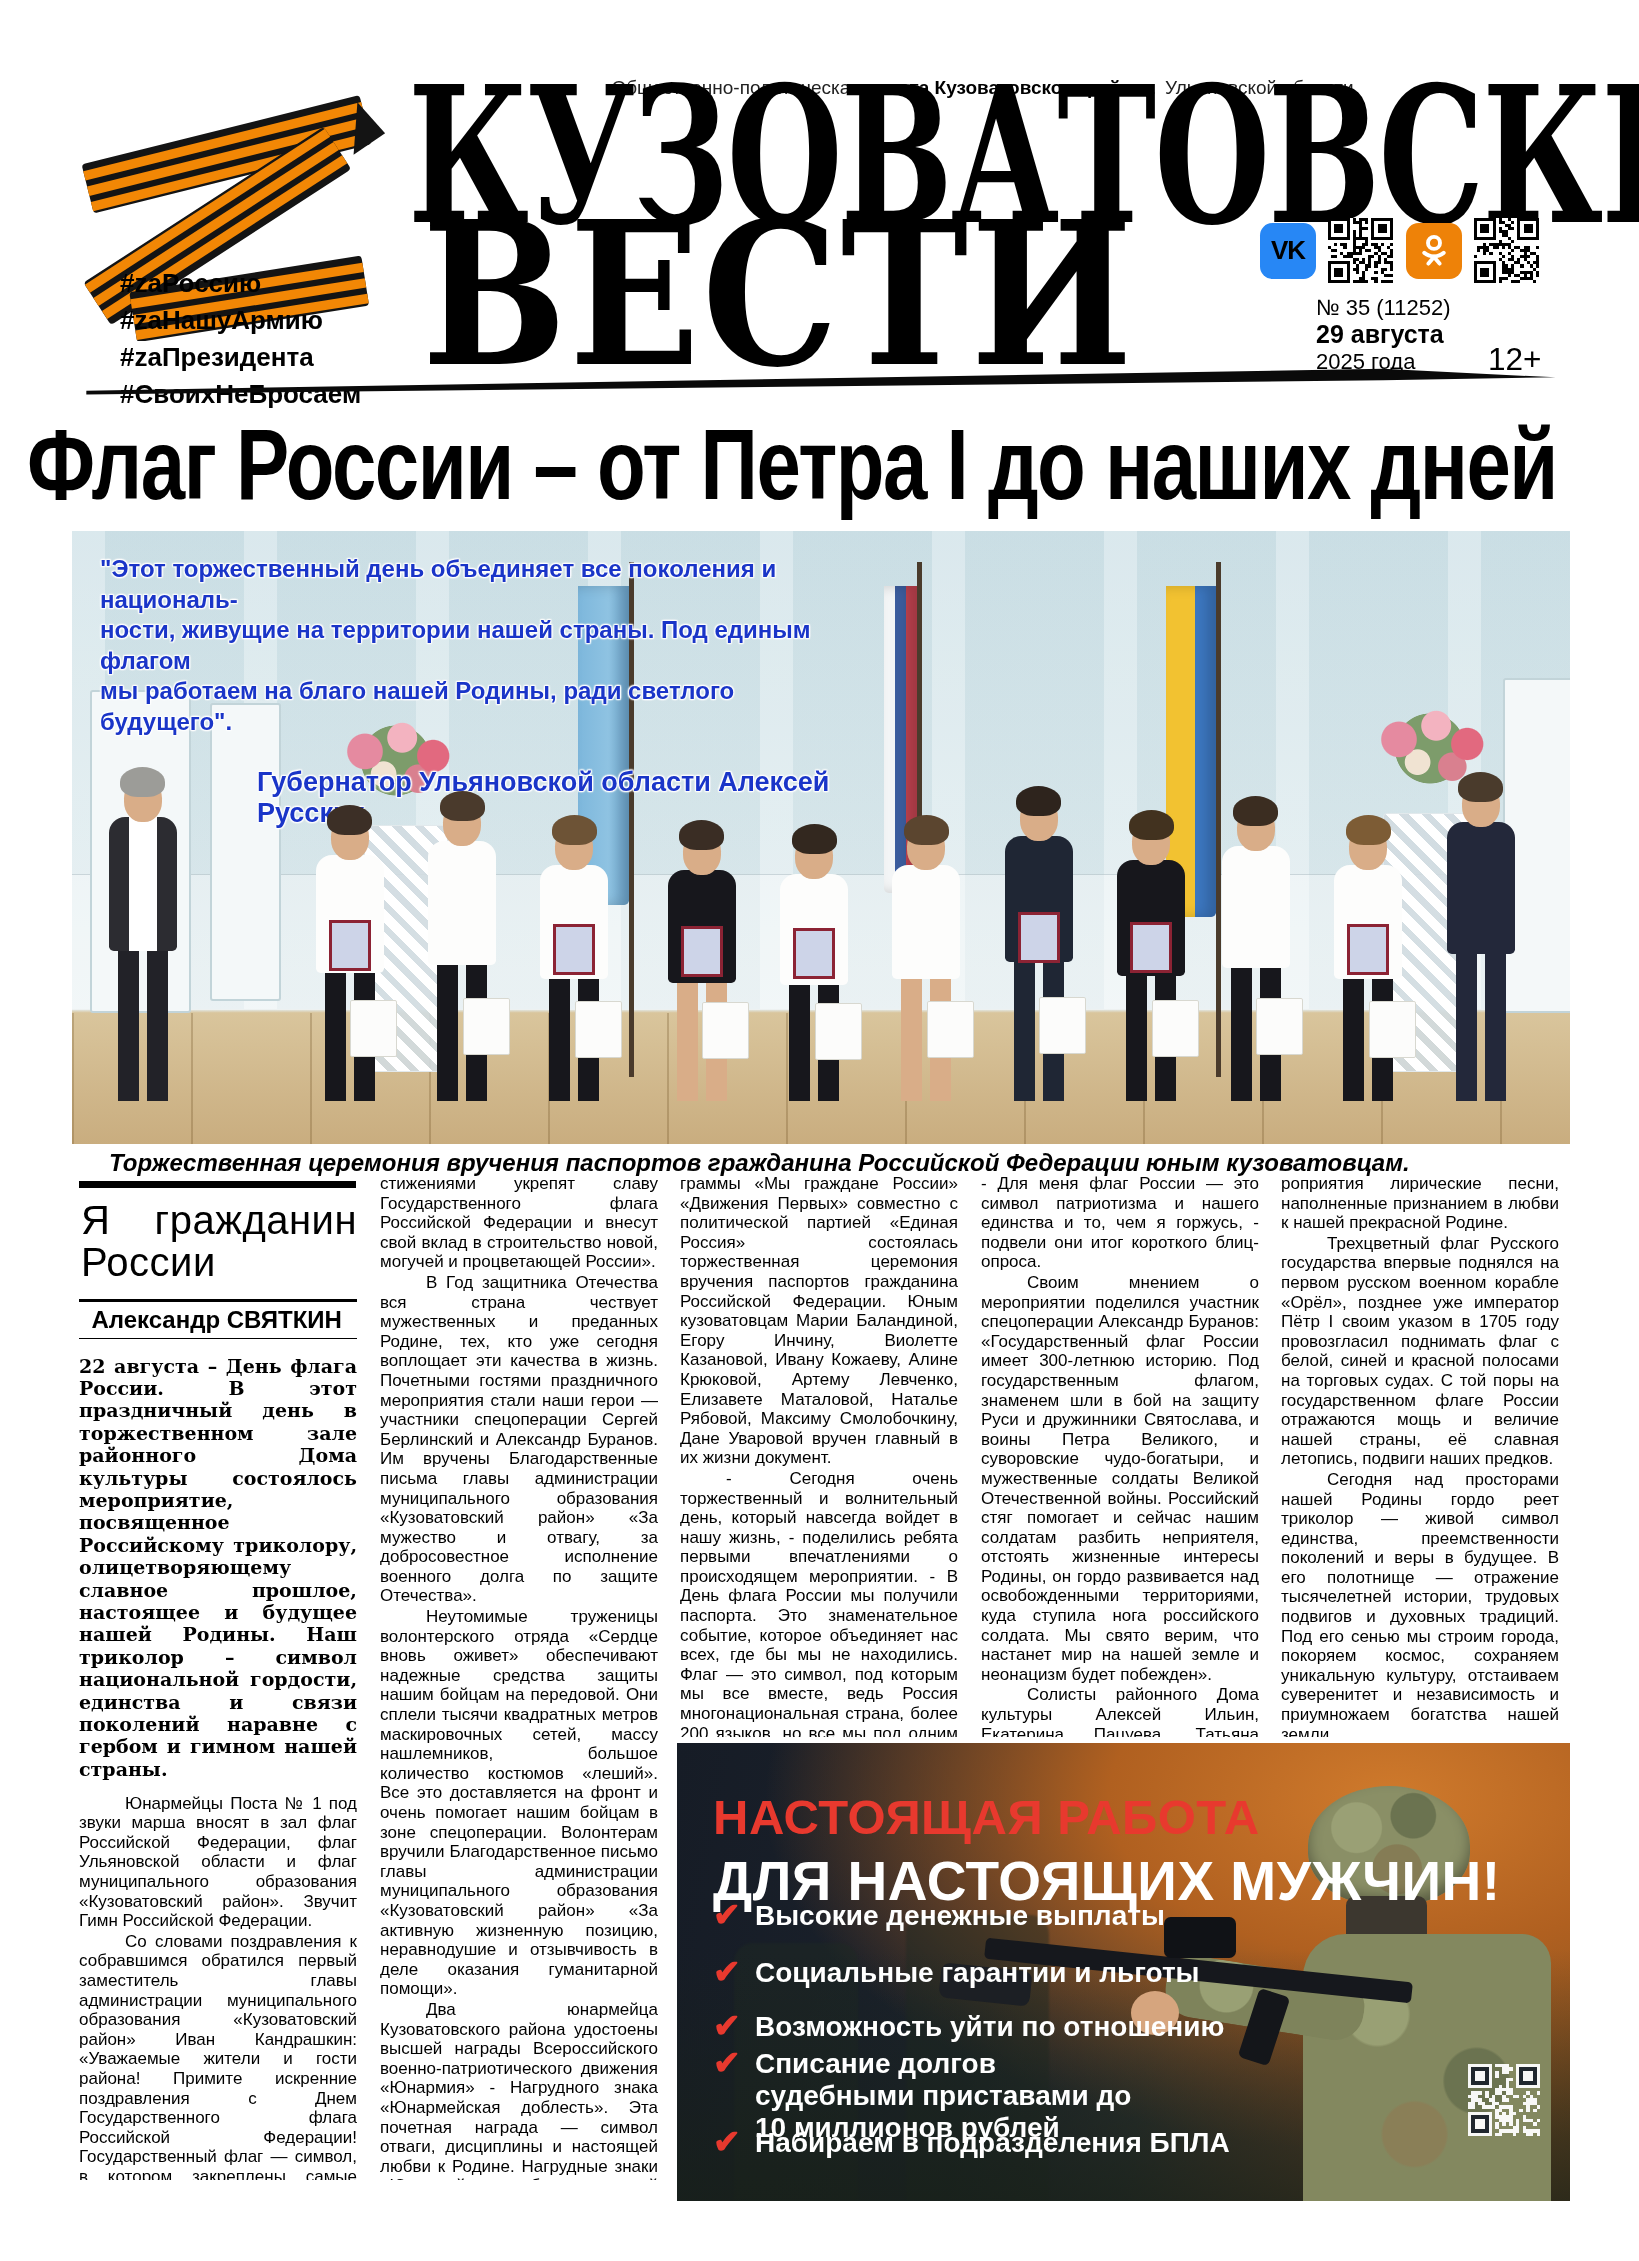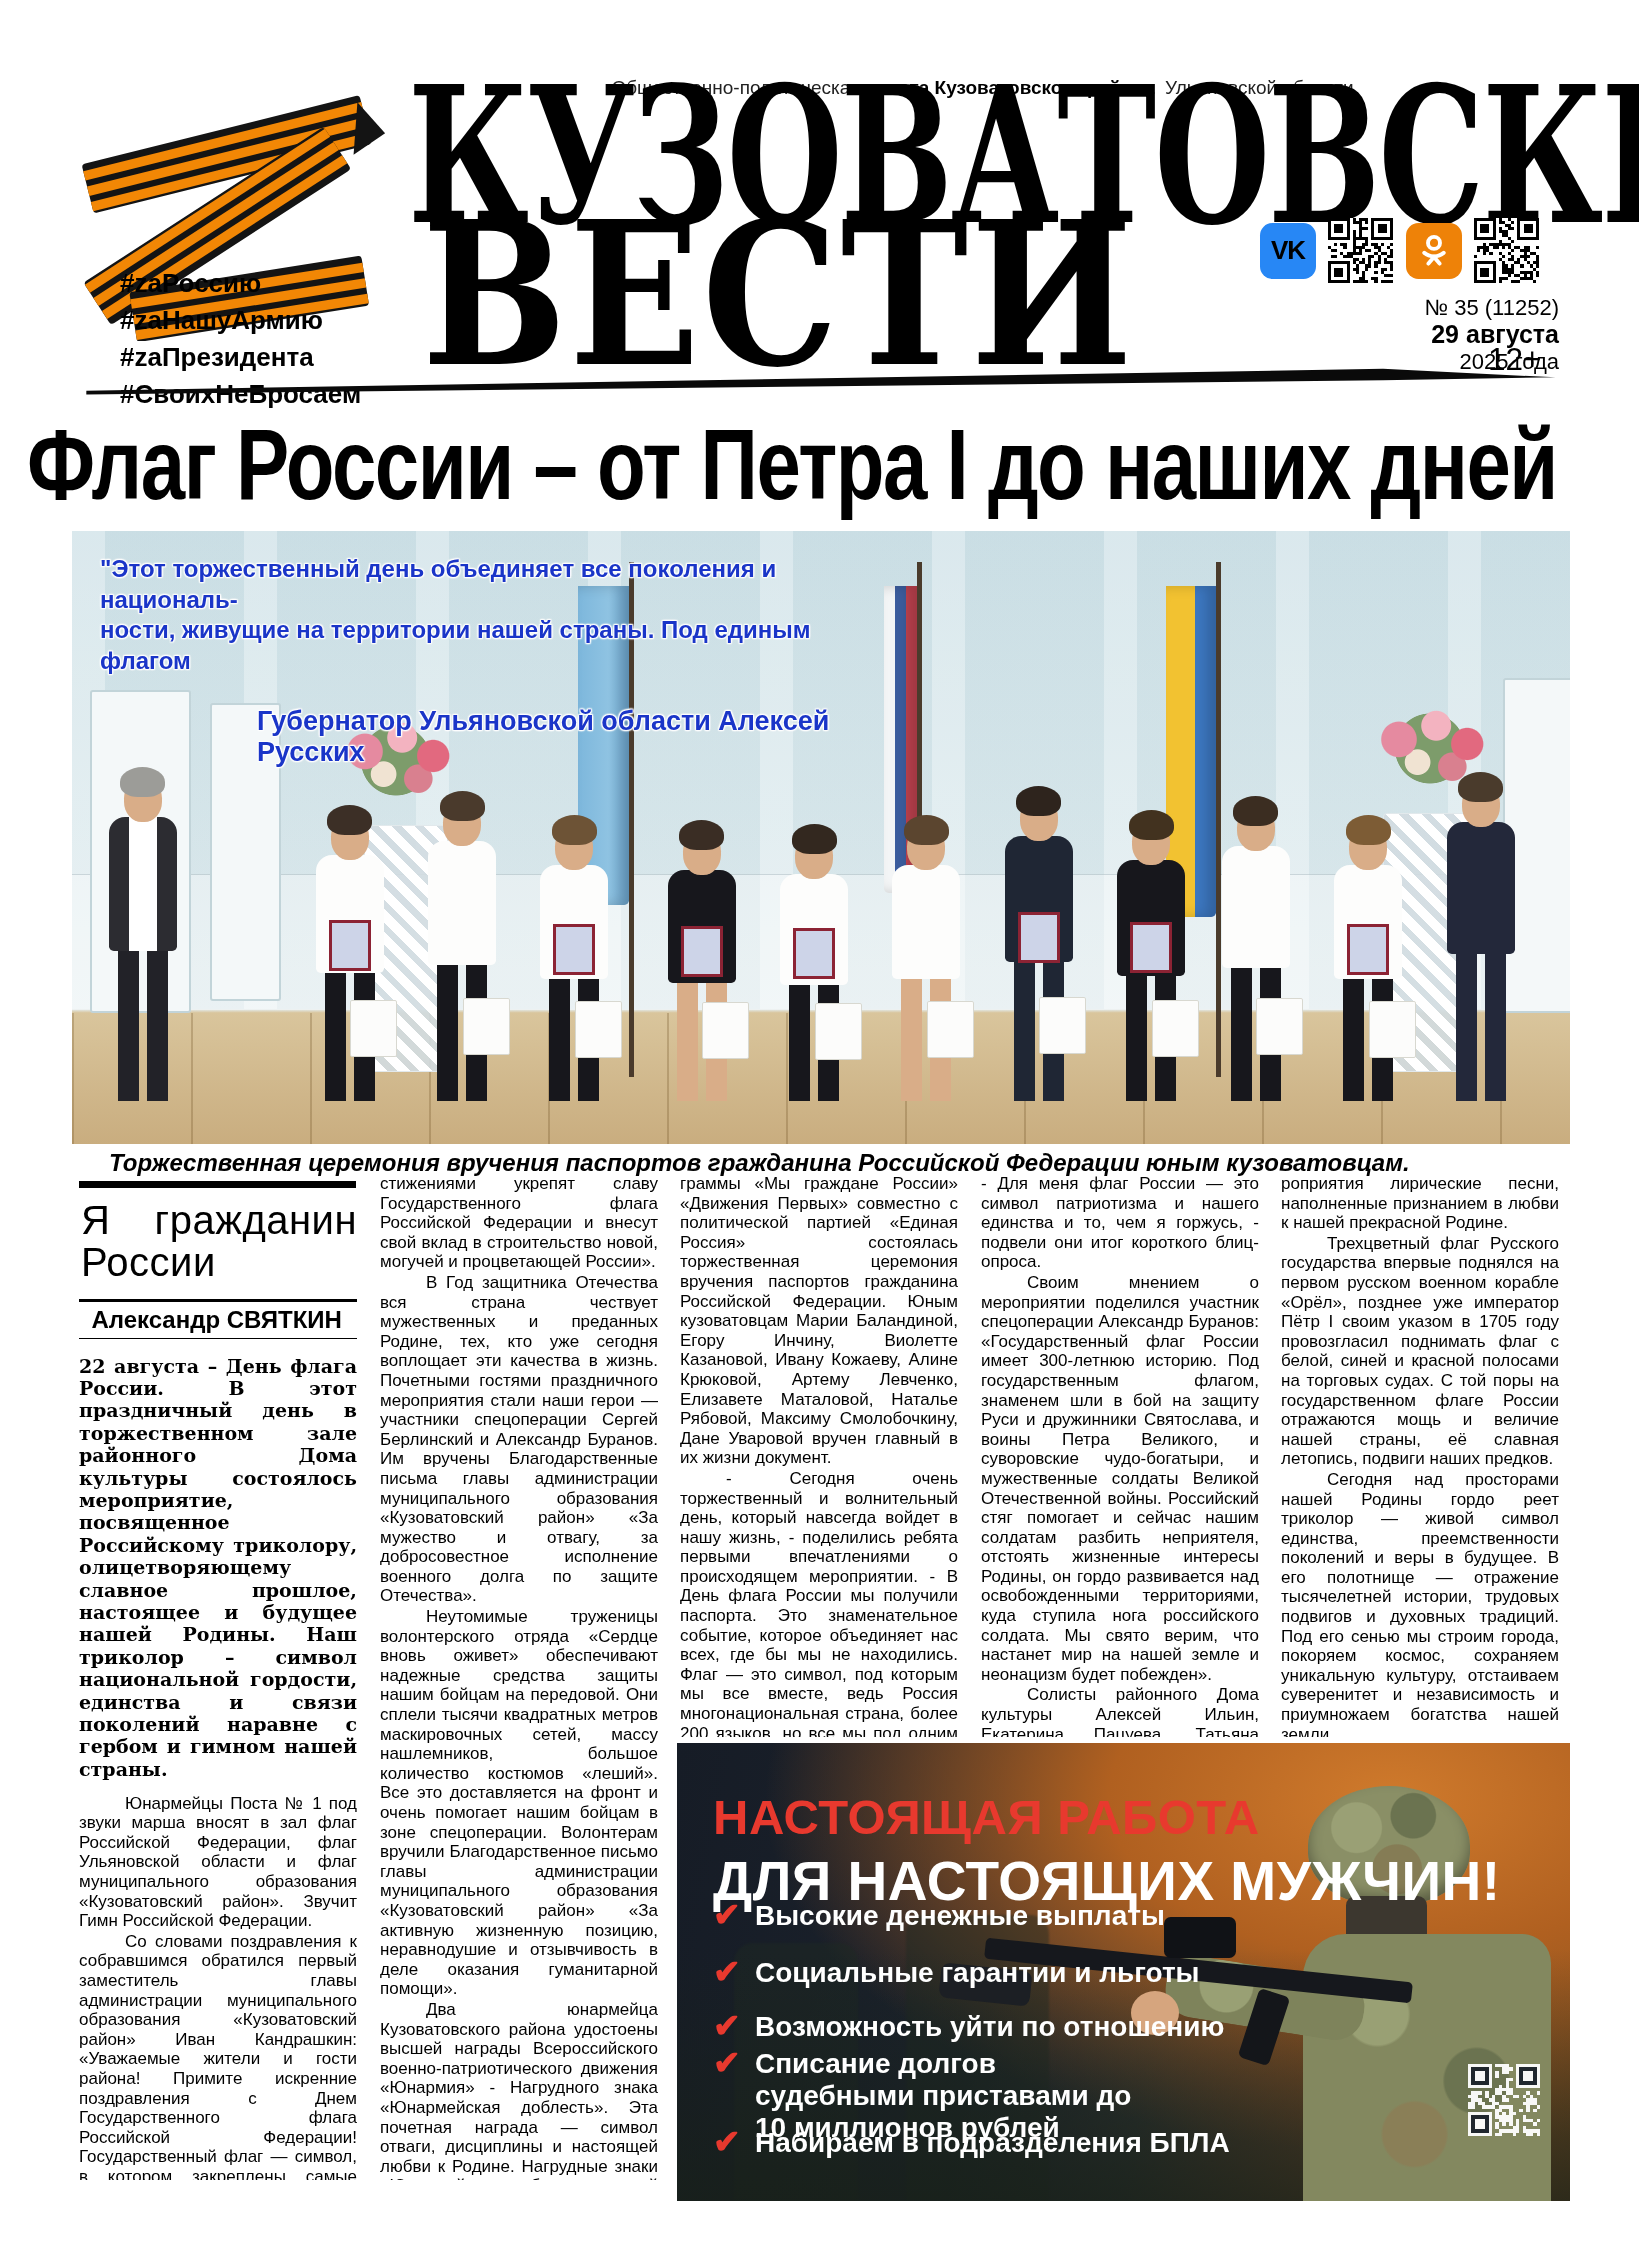--- a/index.html
+++ b/index.html
@@ -14,21 +14,21 @@
   .title1{position:absolute;left:408px;top:61px;font-family:"DejaVu Serif",serif;font-weight:bold;
           font-size:190px;line-height:1;transform:scaleX(.70);transform-origin:left top;white-space:nowrap;letter-spacing:-2.9px;}
   .title2{position:absolute;left:422px;top:195px;font-family:"DejaVu Serif",serif;font-weight:bold;
           font-size:199px;line-height:1;transform:scaleX(.86);transform-origin:left top;white-space:nowrap;letter-spacing:2.9px;}
   .social{position:absolute;left:1260px;top:218px;display:flex;align-items:center;gap:12.4px;}
   .sicon{width:56px;height:56px;border-radius:12.4px;display:flex;align-items:center;justify-content:center;}
   .vk{background:#2787F5;color:#000000;font-weight:bold;font-size:26px;letter-spacing:-1px;}
   .ok{background:#EE8208;}
   .qr{width:65px;height:65px;}
   .qr svg{width:100%;height:100%;display:block;}
-  .issue{position:absolute;left:1368px;top:294px;width:191px;text-align:right;font-size:22px;line-height:27px;}
+  .issue{position:absolute;left:1316px;top:294px;width:191px;text-align:left;font-size:22px;line-height:27px;}
   .issue .d{font-weight:bold;font-size:25px;}
   .age{position:absolute;left:1488px;top:341px;font-size:31.5px;}
   .swoosh{position:absolute;left:0;top:365px;}
   
   .headline{position:absolute;left:27px;top:414px;font-weight:bold;font-size:101px;line-height:1;
             white-space:nowrap;transform:scaleX(.79);transform-origin:left top;letter-spacing:-1.9px;}
   
   .photo{position:absolute;left:72px;top:531px;width:1498px;height:613px;overflow:hidden;
          background:linear-gradient(#cee1e7 0%,#d9e8ec 45%,#e3edf0 78%,#d9c59c 78.6%,#c9ad7f 100%);}
   .pilasters{position:absolute;inset:0 0 22% 0;
@@ -535,20 +535,21 @@
      <div class="face"></div>
      <div class="torso" style="background:#23283a;height:132px"></div>
      <div class="legs" style="background:linear-gradient(90deg,#23283a 0 42%,rgba(0,0,0,0) 42% 58%,#23283a 58%)"></div>
 
    </div>
       </div>
 
     <div class="quote">
       <div>"Этот торжественный день объединяет все поколения и националь-</div>
       <div>ности, живущие на территории нашей страны. Под единым флагом</div>
+      <div>мы работаем на благо нашей Родины, ради светлого будущего".</div>
       <div class="attr">Губернатор Ульяновской области Алексей Русских</div>
     </div>
   </div>
 
   <div class="caption">Торжественная церемония вручения паспортов гражданина Российской Федерации юным кузоватовцам.</div>
 
   <div class="col c1">
     <div class="secbar"></div>
     <div class="sectitle">Я гражданин России</div>
     <div class="byline">Александр СВЯТКИН</div>

